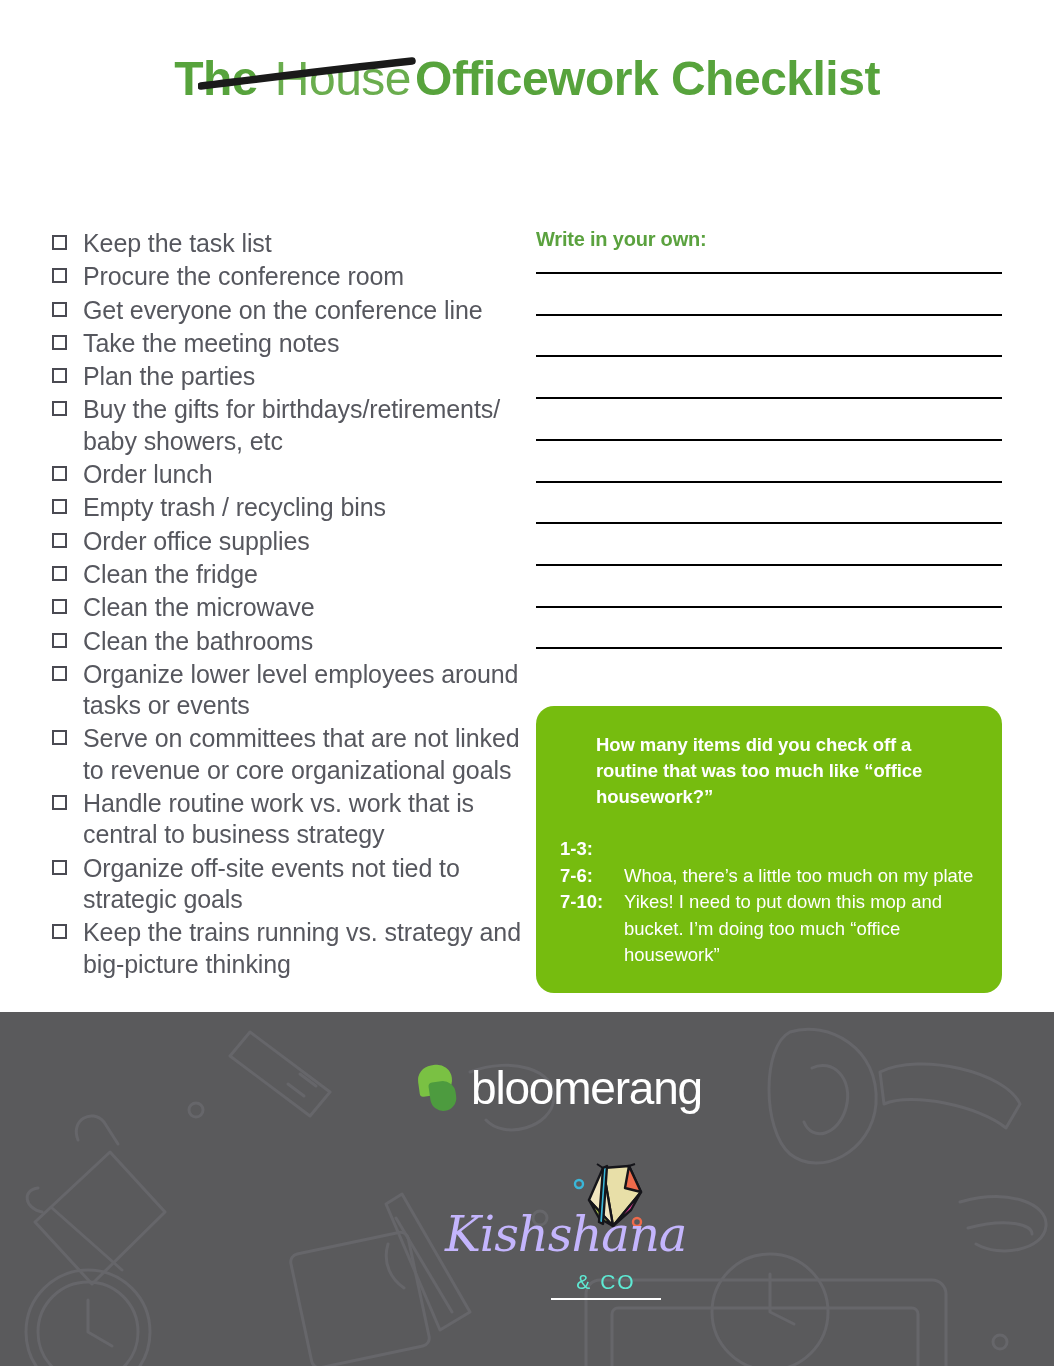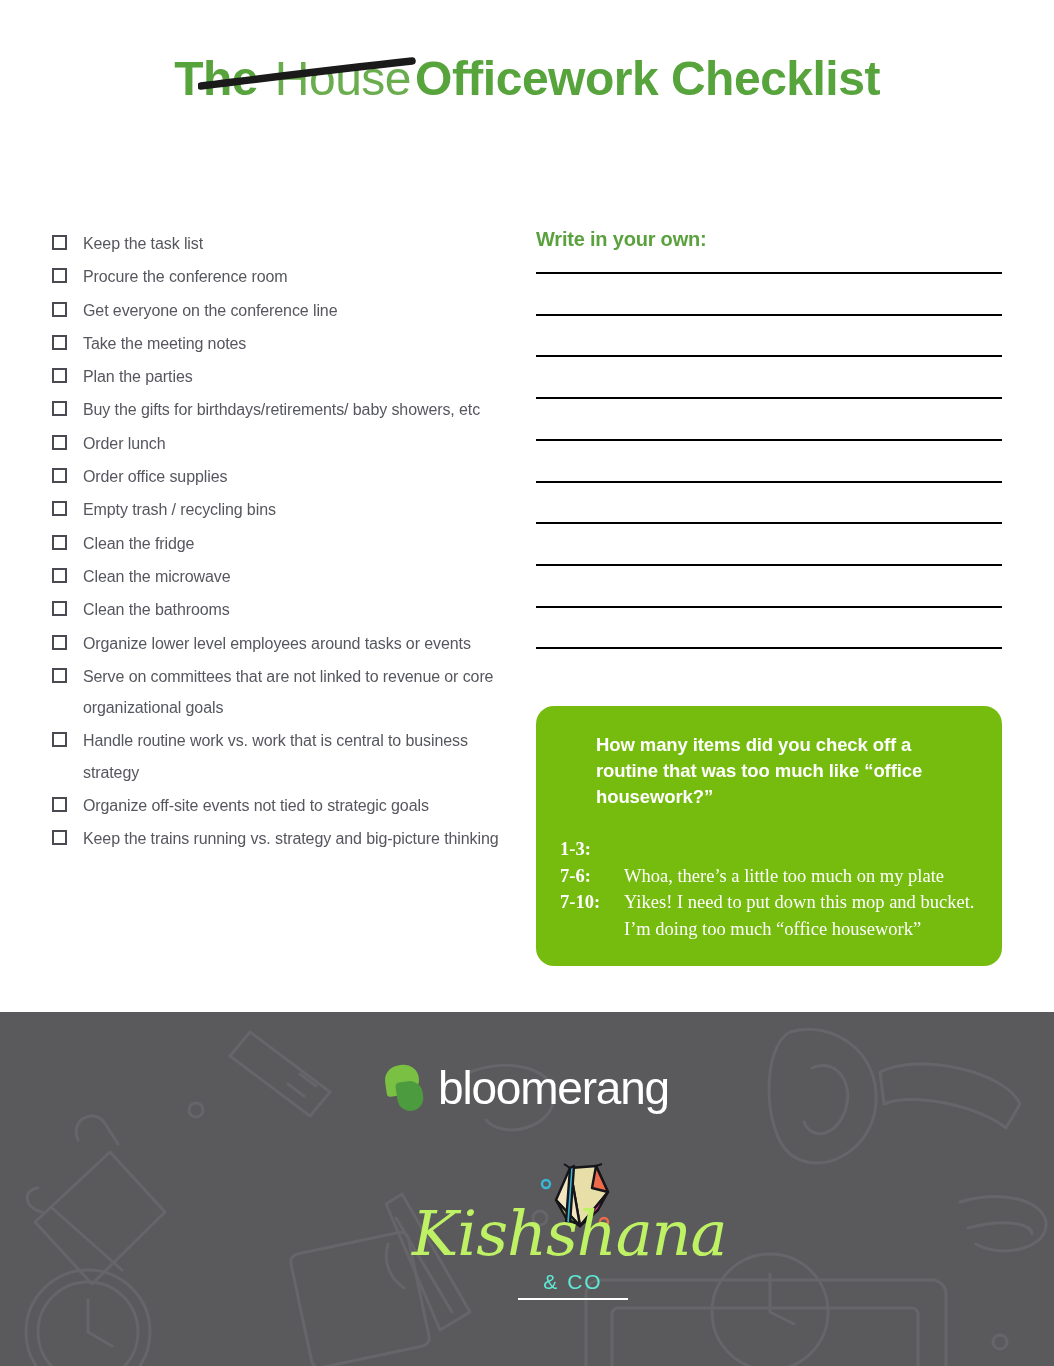--- a/index.html
+++ b/index.html
@@ -75,21 +75,21 @@
   }
   .checkbox {
     flex: 0 0 auto;
     width: 15px;
     height: 15px;
     border: 2px solid #4a4a52;
     margin-top: 7px;
     margin-right: 16px;
   }
   .check-label {
-    font-size: 16px;
+    font-size: 25px;
     line-height: 31.3px;
     color: #56575e;
     font-weight: 400;
     letter-spacing: -0.1px;
     flex: 1 1 auto;
   }
 
   
   .right-col {
     position: absolute;
@@ -135,40 +135,40 @@
     letter-spacing: -0.1px;
     margin-left: 36px;
   }
   .score-list { margin-top: 26px; }
   .score-row {
     display: flex;
     align-items: flex-start;
     color: #ffffff;
     font-size: 18.5px;
     line-height: 26.5px;
-    font-family: Liberation Serif, serif;
   }
   .score-range {
     flex: 0 0 64px;
     font-weight: bold;
   }
   .score-text {
     flex: 1 1 auto;
     font-weight: 400;
   }
 
   
   .footer {
     position: absolute;
     left: 0;
     top: 1012px;
     width: 1054px;
     height: 354px;
     background: #5a5a5c;
     overflow: hidden;
+    padding-left: 33px;
   }
   .footer-pattern {
     position: absolute;
     inset: 0;
     width: 100%;
     height: 100%;
   }
   .footer-inner {
     position: relative;
     width: 100%;
@@ -237,23 +237,23 @@
     height: 70px;
   }
   .kish-script {
     position: absolute;
     left: 0;
     top: 40px;
     width: 230px;
     text-align: center;
     font-family: "DejaVu Serif", serif;
     font-style: italic;
-    font-size: 62px;
+    font-size: 48px;
     line-height: 64px;
-    color: #bef264;
+    color: #c4b5fd;
     letter-spacing: -1px;
     white-space: nowrap;
   }
   .kish-co {
     position: absolute;
     left: 92px;
     top: 108px;
     width: 138px;
     text-align: center;
     color: #5eead4;
@@ -308,25 +308,25 @@
       <div class="check-item">
         <div class="checkbox"></div>
         <div class="check-label">Buy the gifts for birthdays/retirements/ baby showers, etc</div>
       </div>
       <div class="check-item">
         <div class="checkbox"></div>
         <div class="check-label">Order lunch</div>
       </div>
       <div class="check-item">
         <div class="checkbox"></div>
+        <div class="check-label">Empty trash / recycling bins</div>
+      </div>
+      <div class="check-item">
+        <div class="checkbox"></div>
         <div class="check-label">Order office supplies</div>
-      </div>
-      <div class="check-item">
-        <div class="checkbox"></div>
-        <div class="check-label">Empty trash / recycling bins</div>
       </div>
       <div class="check-item">
         <div class="checkbox"></div>
         <div class="check-label">Clean the fridge</div>
       </div>
       <div class="check-item">
         <div class="checkbox"></div>
         <div class="check-label">Clean the microwave</div>
       </div>
       <div class="check-item">

